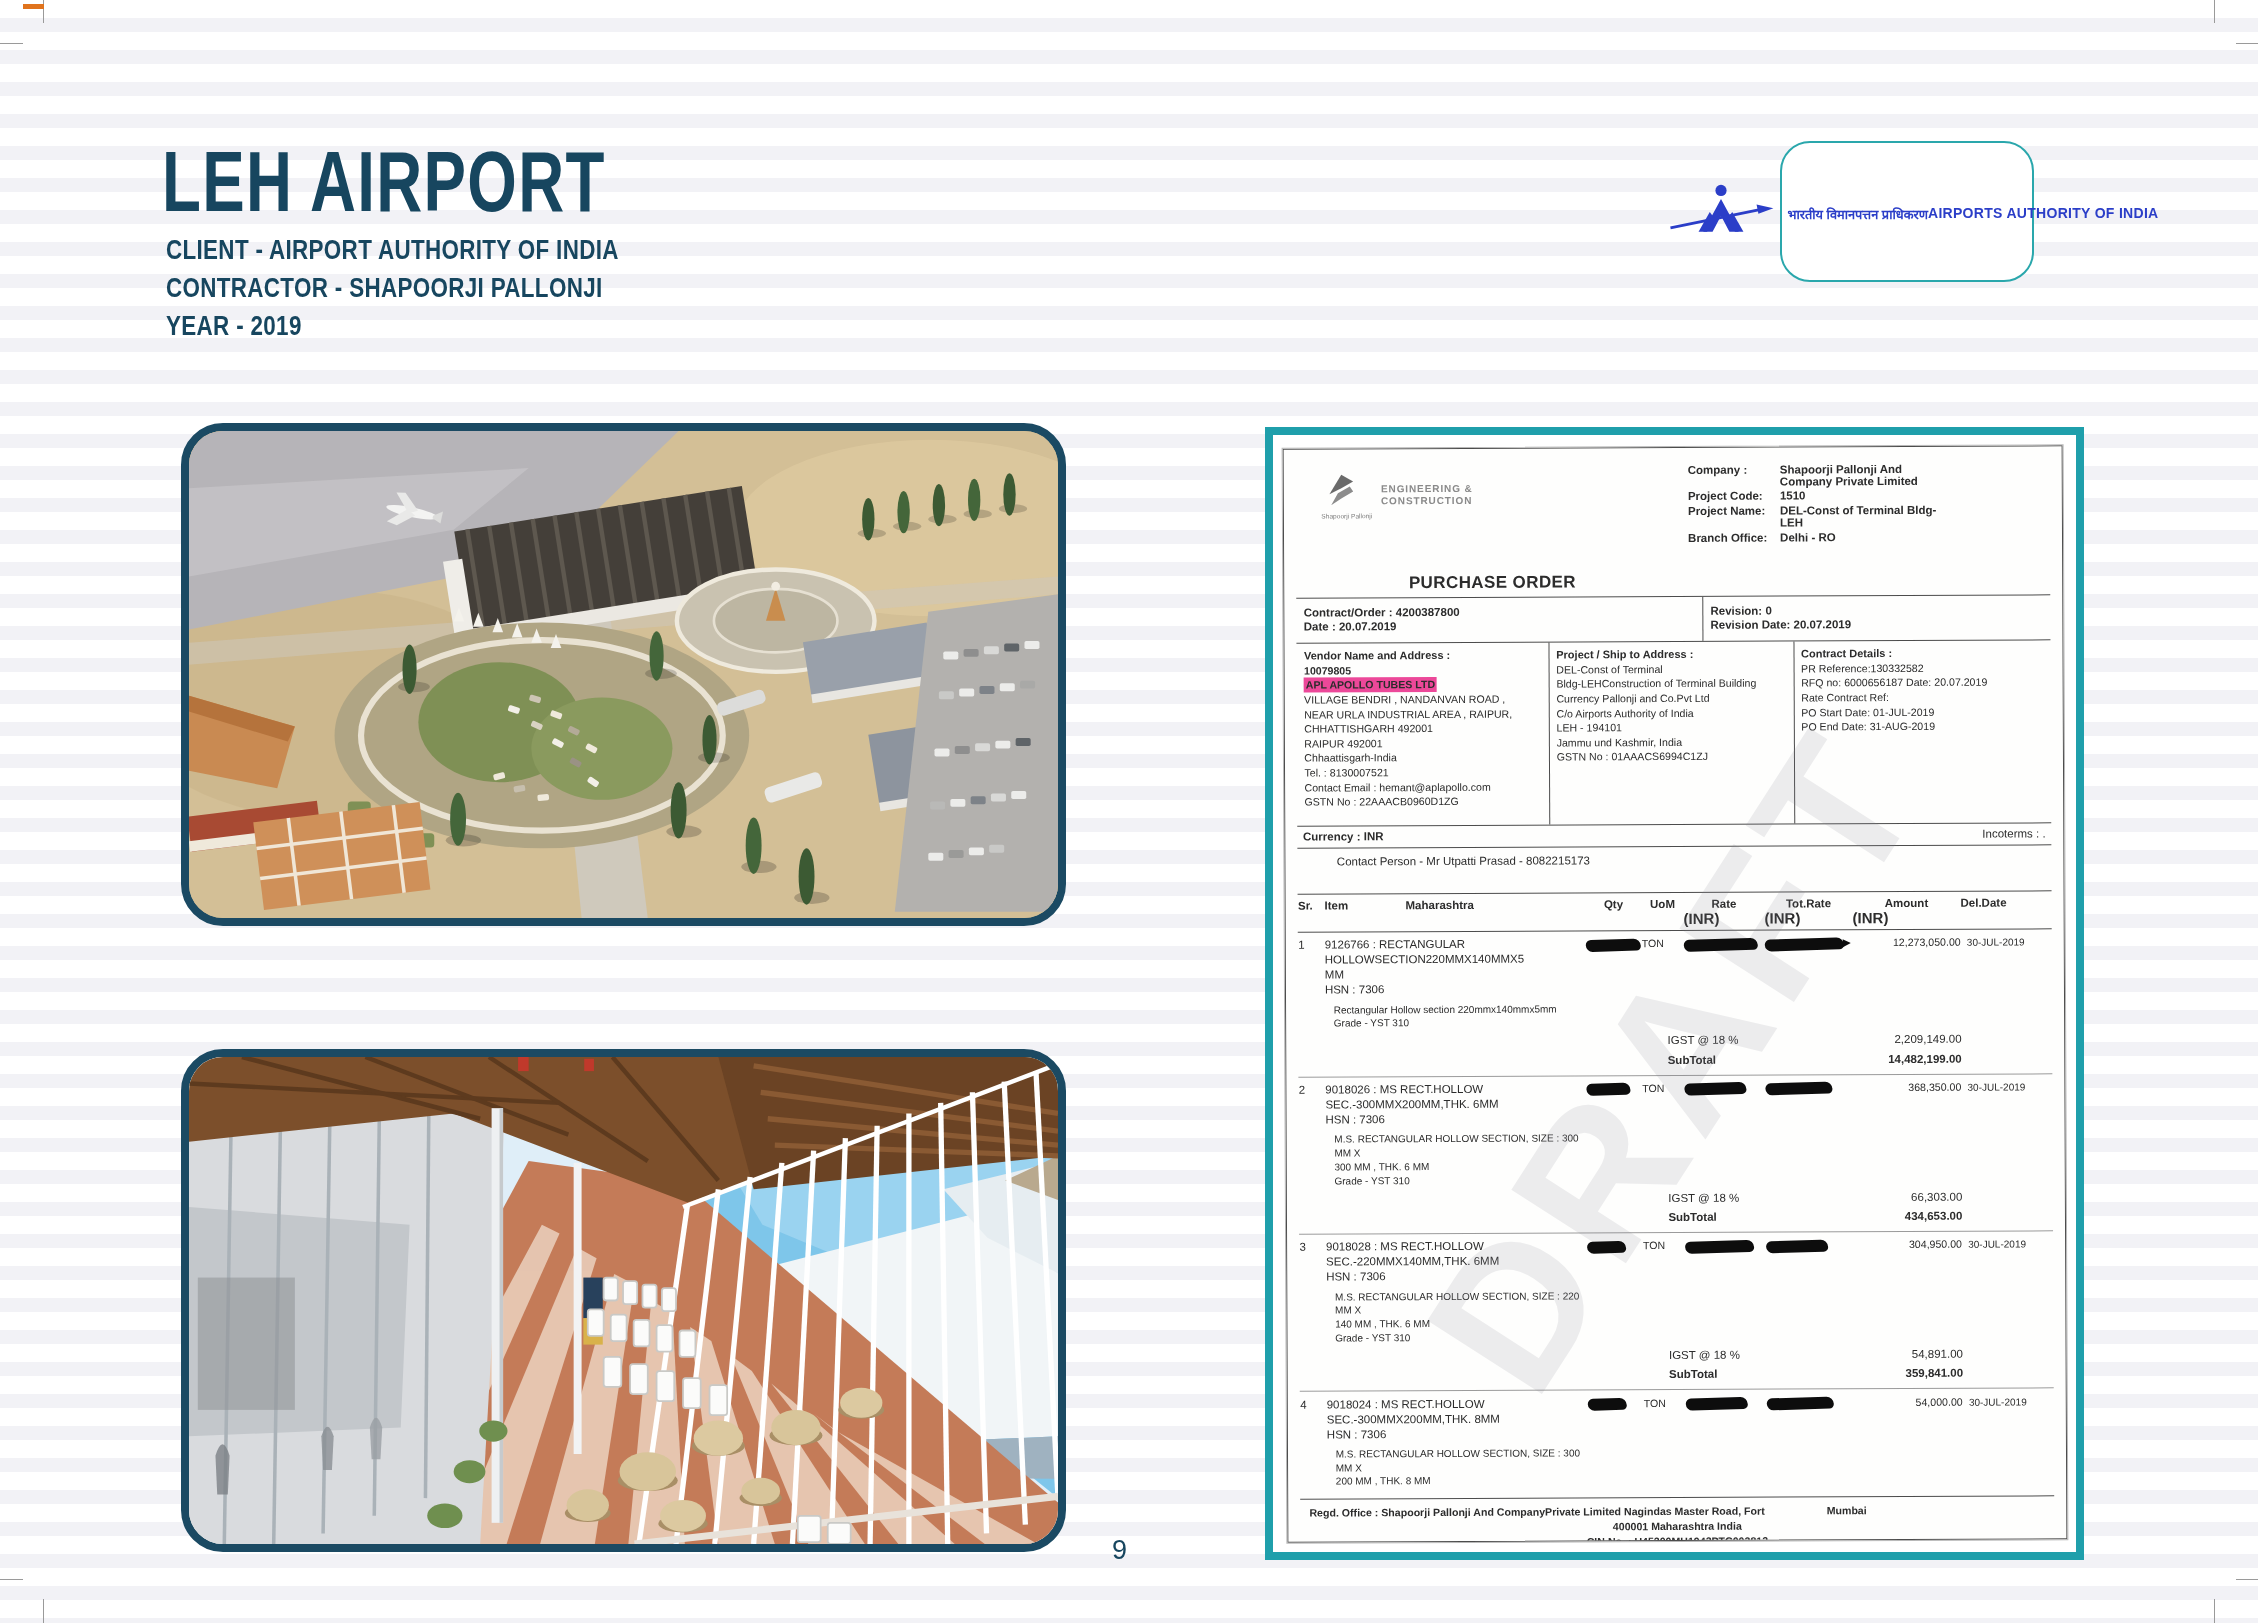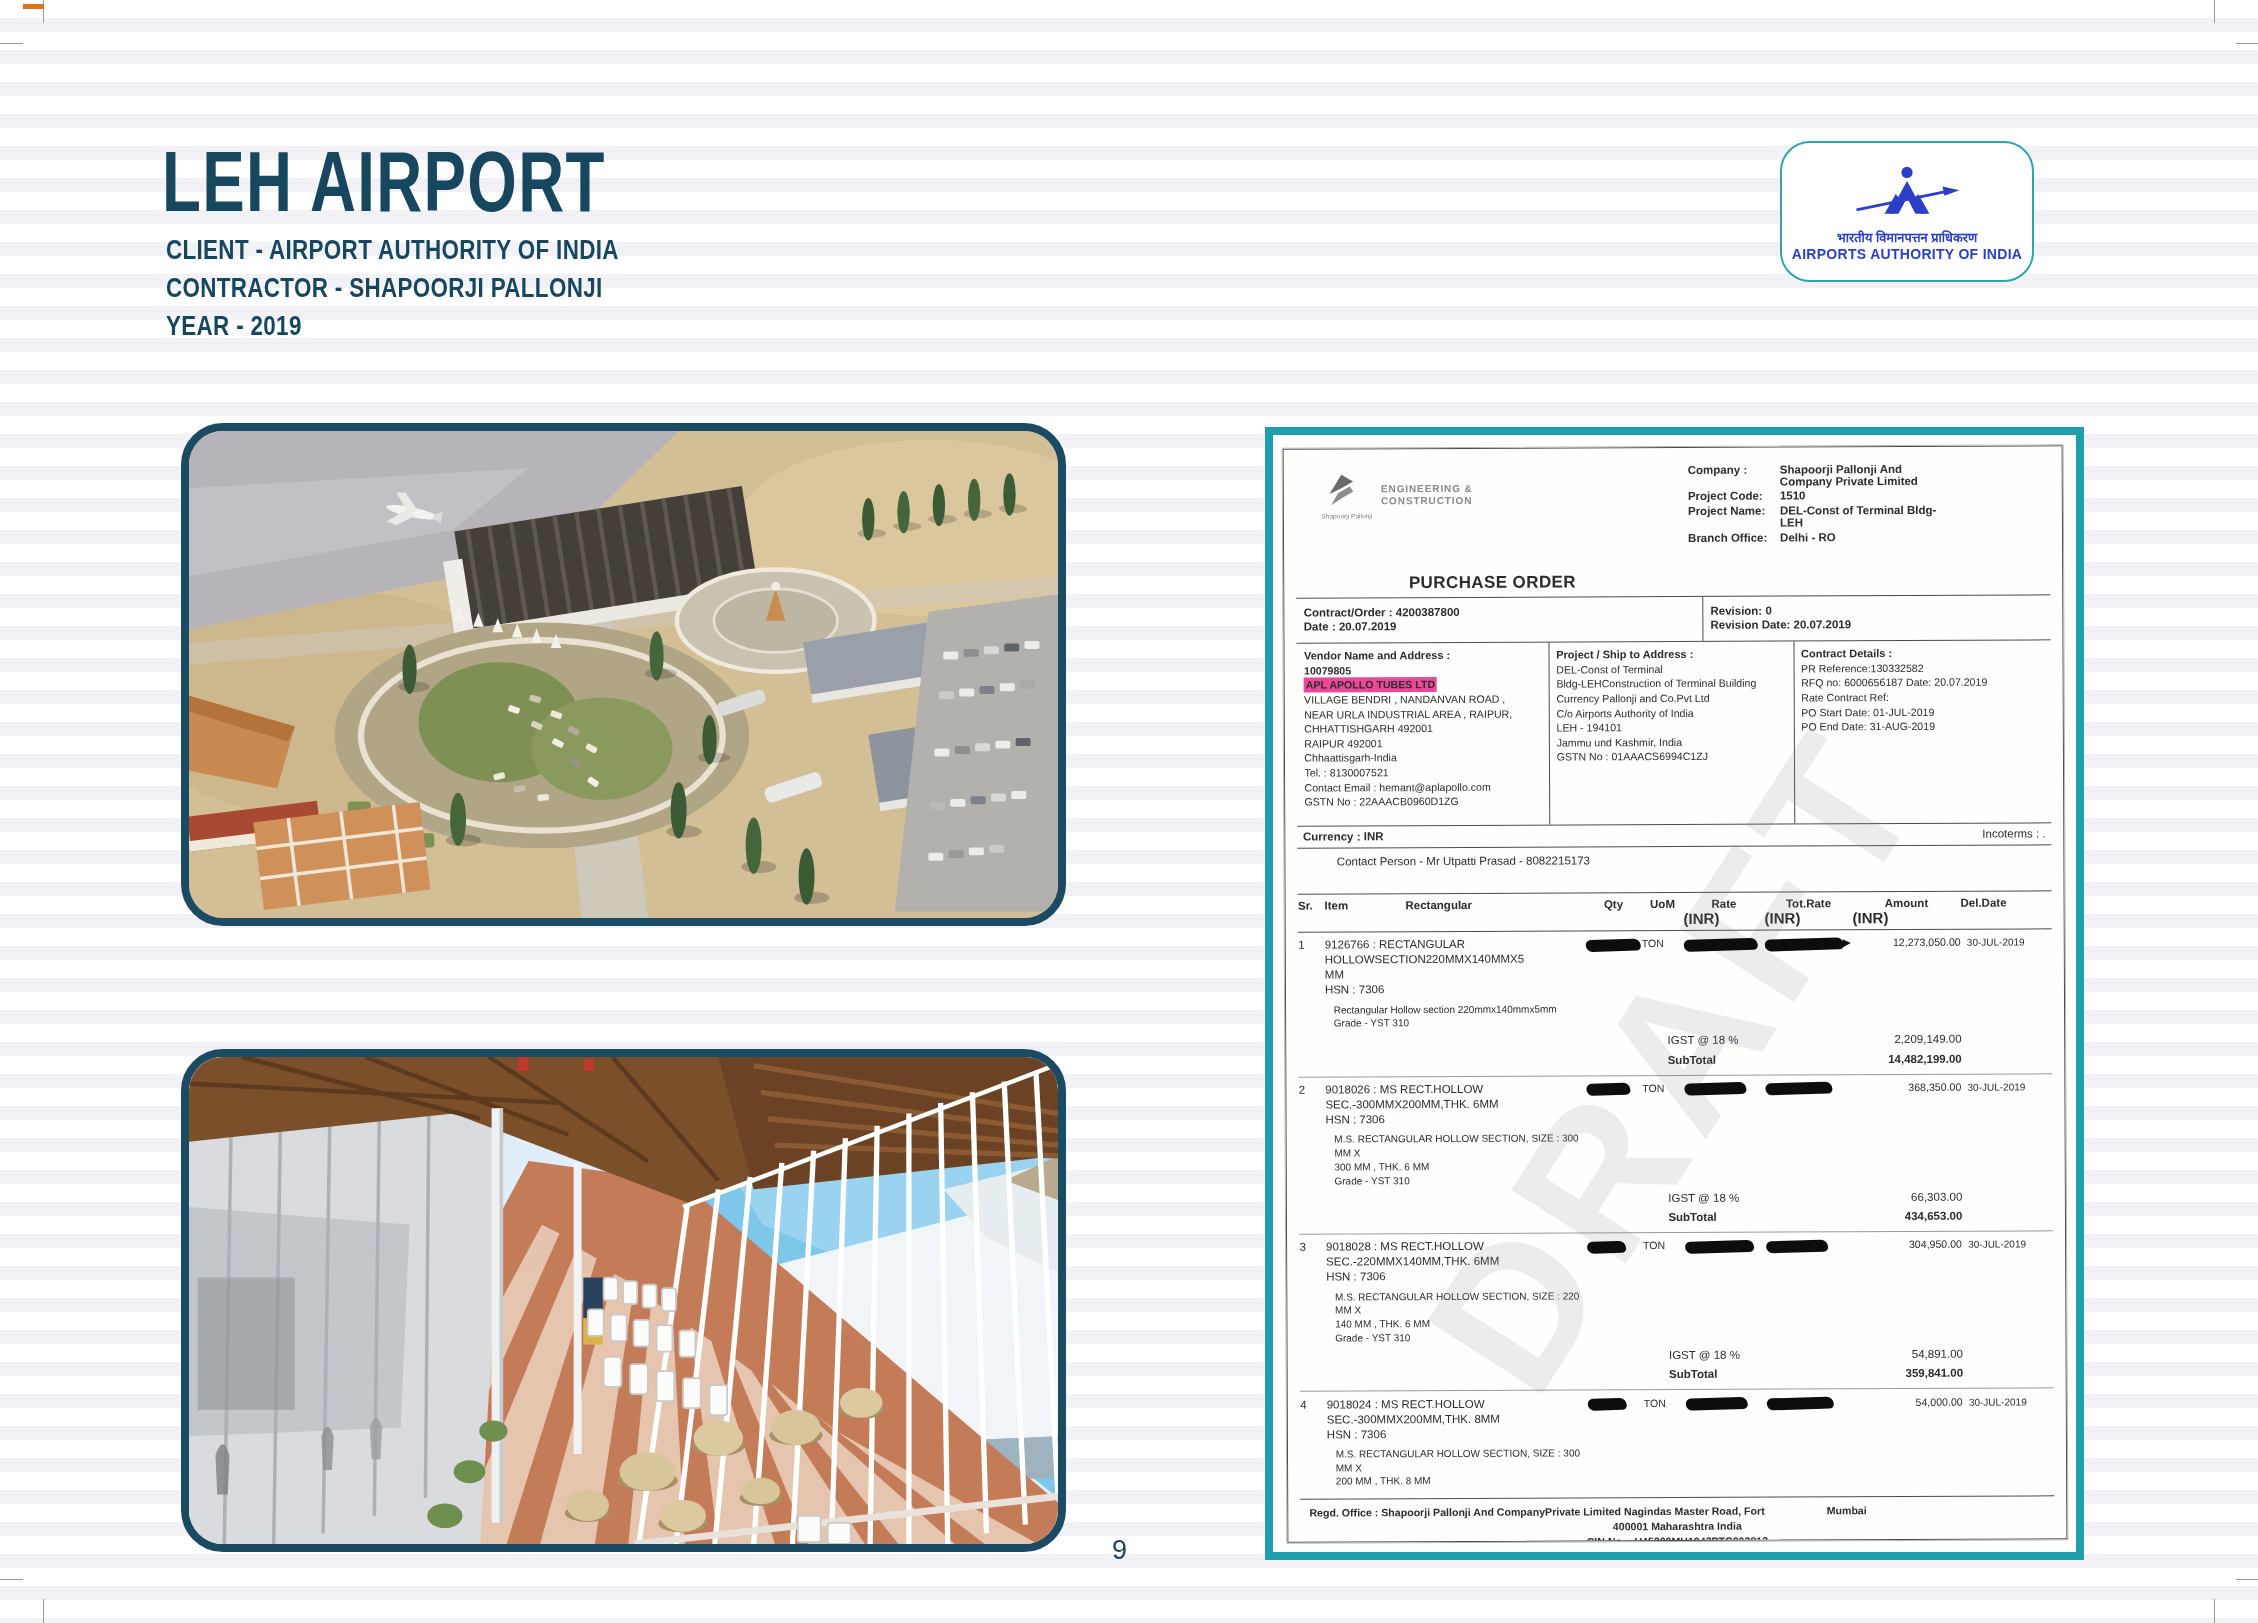--- a/index.html
+++ b/index.html
@@ -10,21 +10,21 @@
 
   
   .title-wrap{position:absolute;left:162px;top:138px;}
   .title-wrap h1{margin:0;font-size:86px;font-weight:700;color:#17465f;line-height:1;
                  transform:scaleX(0.74);transform-origin:left top;letter-spacing:1.8px;white-space:nowrap;}
   .subtitle{position:absolute;left:166px;top:231px;color:#17465f;font-weight:700;font-size:27px;
             line-height:38px;transform:scaleX(0.83);transform-origin:left top;letter-spacing:0.4px;white-space:nowrap;}
 
   
   .aai-box{position:absolute;left:1780px;top:141px;width:254px;height:141px;background:#fff;
-           border:2.6px solid #2aa7ac;border-radius:30px;display:flex;flex-direction:column;
+           border:2.6px solid #2aa7ac;border-radius:30px;display:flex;flex-direction:row;
            align-items:center;justify-content:center;padding-top:3.5px;box-sizing:border-box;}
   .aai-hindi{color:#2b3ec8;font-weight:700;font-size:12.8px;margin-top:1.8px;white-space:nowrap;}
   .aai-eng{color:#2b3ec8;font-weight:700;font-size:14px;letter-spacing:0.3px;white-space:nowrap;}
 
   
   .render{position:absolute;left:181px;width:869px;height:487px;border:8px solid #1b4a63;
           border-radius:42px;overflow:hidden;background:#cbb792;}
   .render svg{display:block;width:100%;height:100%;}
   .render.aerial{top:423px;}
   .render.terrace{top:1049px;}
@@ -561,21 +561,21 @@
 
     <div class="currency-row">
       <span>Currency : INR</span>
       <span class="inco">Incoterms : .</span>
     </div>
     <div class="contact-row">Contact Person - Mr Utpatti Prasad - 8082215173</div>
 
     <div class="thead">
       <div>Sr.</div>
       <div>Item</div>
-      <div>Rectangular</div>
+      <div>Maharashtra</div>
       <div class="num">Qty</div>
       <div class="num">UoM</div>
       <div class="num">
           <div>Rate</div>
           <div class="sub">(INR)</div>
         </div>
       <div class="num">
           <div>Tot.Rate</div>
           <div class="sub">(INR)</div>
         </div>

